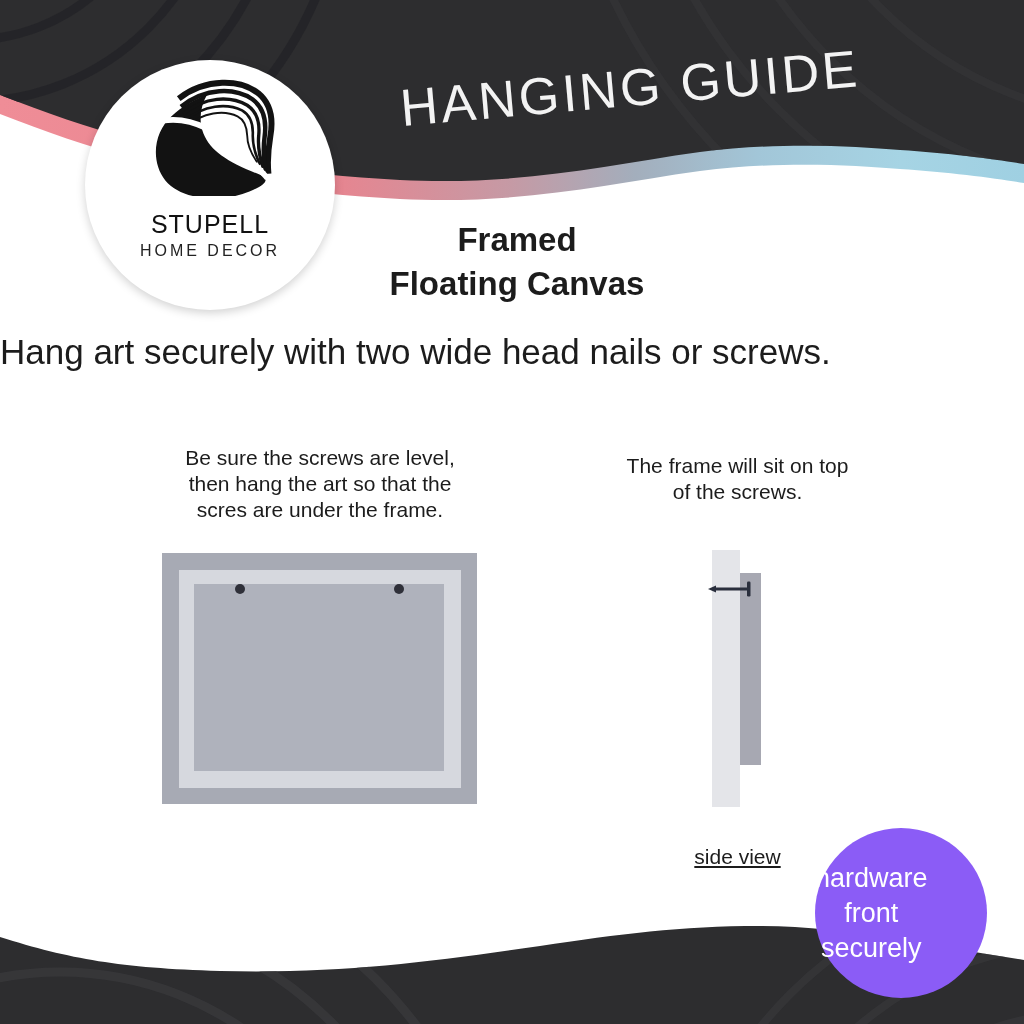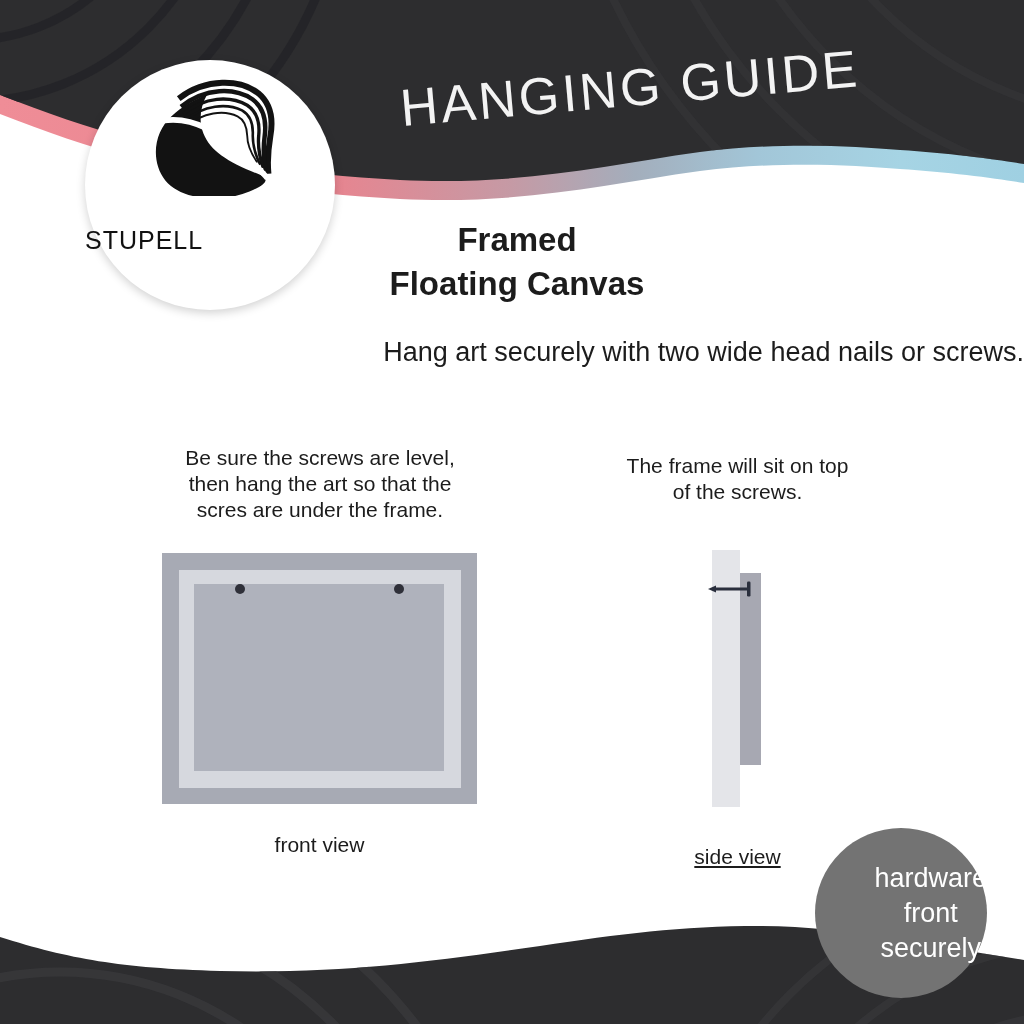--- a/index.html
+++ b/index.html
@@ -27,35 +27,35 @@
 
   
   .logo-circle{
     position:absolute;left:85px;top:60px;width:250px;height:250px;
     background:#ffffff;border-radius:50%;
     box-shadow:0 3px 10px rgba(0,0,0,0.18);
   }
   .logo-s{position:absolute;left:58px;top:14px;width:134px;height:122px;}
   .brand-name{
     position:absolute;left:0;top:150px;width:100%;
-    font-size:25px;letter-spacing:1px;color:#111;margin-top:16px;
+    text-align:center;font-size:25px;letter-spacing:1px;color:#111;
   }
   .brand-tagline{
     position:absolute;left:0;top:182px;width:100%;
     text-align:center;font-size:16px;letter-spacing:3px;color:#222;
   }
 
   
   .product-title{
     position:absolute;left:0;top:218px;width:1034px;
     text-align:center;font-size:33px;font-weight:700;line-height:44px;
   }
   .instruction{
     position:absolute;left:0;top:335px;width:1024px;
-    text-align:right;font-size:27px;line-height:34px;
+    text-align:left;font-size:35px;line-height:34px;
   }
   .note{position:absolute;text-align:center;font-size:21px;line-height:26px;}
   .note-front{left:140px;top:445px;width:360px;}
   .note-side{left:560px;top:453px;width:355px;}
 
   
   .front-frame{position:absolute;left:162px;top:553px;width:315px;height:251px;background:#a7aab4;}
   .front-mat{position:absolute;left:17px;top:17px;right:16px;bottom:16px;background:#d6d8de;}
   .front-canvas{position:absolute;left:32px;top:31px;right:33px;bottom:33px;background:#afb2bc;}
   .screw-dot{position:absolute;width:10px;height:10px;border-radius:50%;background:#2f3039;}
@@ -68,22 +68,22 @@
   .nail{position:absolute;left:708px;top:579px;width:48px;height:20px;}
 
   .caption{position:absolute;text-align:center;font-size:21px;}
   .caption-front{left:162px;top:833px;width:315px;}
   .caption-side{left:640px;top:845px;width:195px;text-decoration:underline;}
 
   
   .footer-wave{position:absolute;left:0;bottom:0;width:1024px;height:160px;}
   .badge{
     position:absolute;left:815px;top:828px;width:172px;height:170px;
-    background:#737373;border-radius:50%;
-    display:flex;align-items:center;justify-content:flex-end;
+    background:#8b5cf6;border-radius:50%;
+    display:flex;align-items:center;justify-content:flex-start;
     text-align:center;color:#ffffff;
     font-size:27px;line-height:35px;
   }
 </style>
 </head>
 <body>
 
 <div class="stage">
 
   <svg class="header-wave" viewBox="0 0 1024 240" preserveAspectRatio="none" aria-hidden="true">
@@ -127,20 +127,21 @@
       <g fill="none" stroke="#121212">
         <path d="M 96,62 C 170,6 262,10 310,48 C 346,78 350,120 342,164 C 337,194 334,234 337,264" stroke-width="16"></path>
         <path d="M 102,84 C 168,32 246,32 294,64 C 324,86 332,122 327,162 C 323,193 324,228 330,256" stroke-width="12"></path>
         <path d="M 108,104 C 166,56 234,54 280,80 C 305,96 314,126 311,160 C 308,190 314,222 323,248" stroke-width="9"></path>
         <path d="M 112,122 C 164,78 226,74 266,94 C 287,106 296,130 295,158 C 294,186 303,216 315,240" stroke-width="7"></path>
         <path d="M 115,138 C 162,98 218,92 254,110 C 270,118 279,138 280,162 C 280,186 292,212 307,234" stroke-width="5"></path>
       </g>
       <path d="M 52,122 C 130,108 210,150 304,244 C 316,256 326,266 334,276" fill="none" stroke="#ffffff" stroke-width="15"></path>
     </svg>
     <div class="brand-name">STUPELL</div>
+    <div class="brand-tagline">HOME DECOR</div>
   </div>
 
   <div class="product-title">
     <div>Framed</div>
     <div>Floating Canvas</div>
   </div>
 
   <div class="instruction">Hang art securely with two wide head nails or screws.</div>
 
   <div class="note note-side">
@@ -152,21 +153,20 @@
     <div>then hang the art so that the</div>
     <div>scres are under the frame.</div>
   </div>
 
   <div class="front-frame">
     <div class="front-mat"></div>
     <div class="front-canvas"></div>
     <div class="screw-dot screw-left"></div>
     <div class="screw-dot screw-right"></div>
   </div>
-  <div class="caption caption-front">front view</div>
 
   <div class="side-wall"></div>
   <div class="side-canvas"></div>
   <svg class="nail" viewBox="0 0 48 20" aria-hidden="true">
     <rect x="8" y="8.5" width="32" height="3" fill="#2a2f3d"></rect>
     <polygon points="8,6.5 8,13.5 0,10" fill="#2a2f3d"></polygon>
     <rect x="39" y="2.5" width="3.5" height="15" rx="1.2" fill="#2a2f3d"></rect>
   </svg>
   <div class="caption caption-side">side view</div>
 

